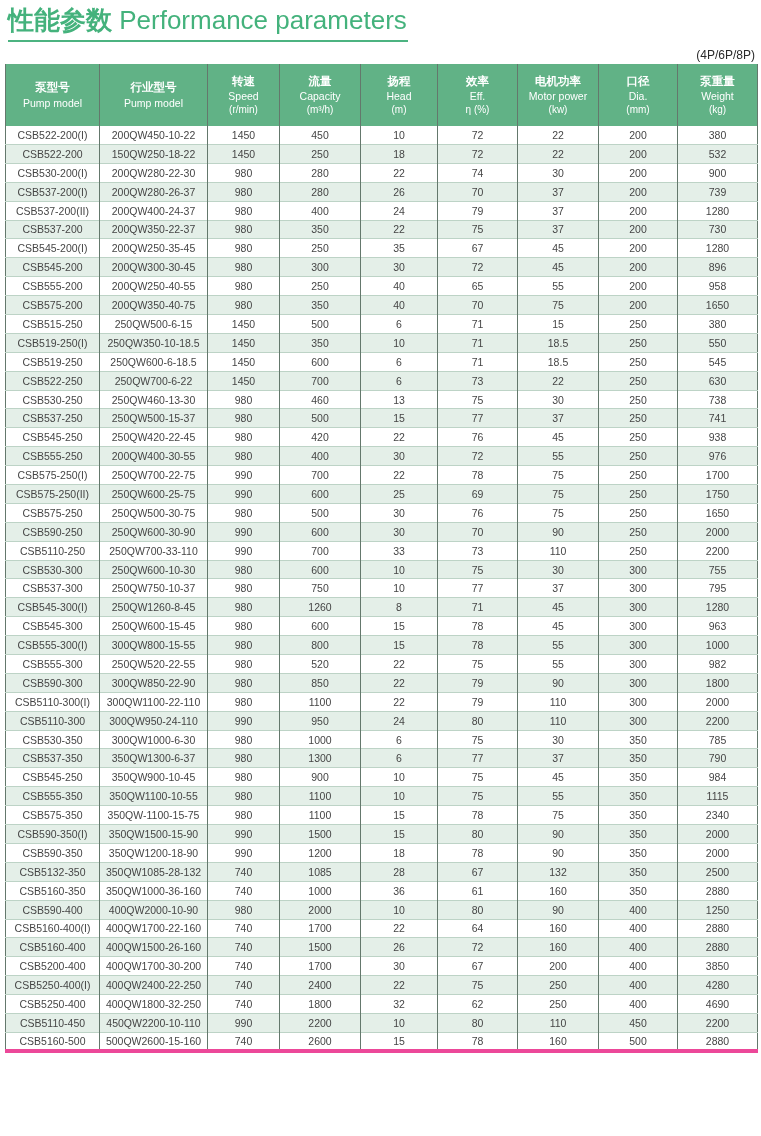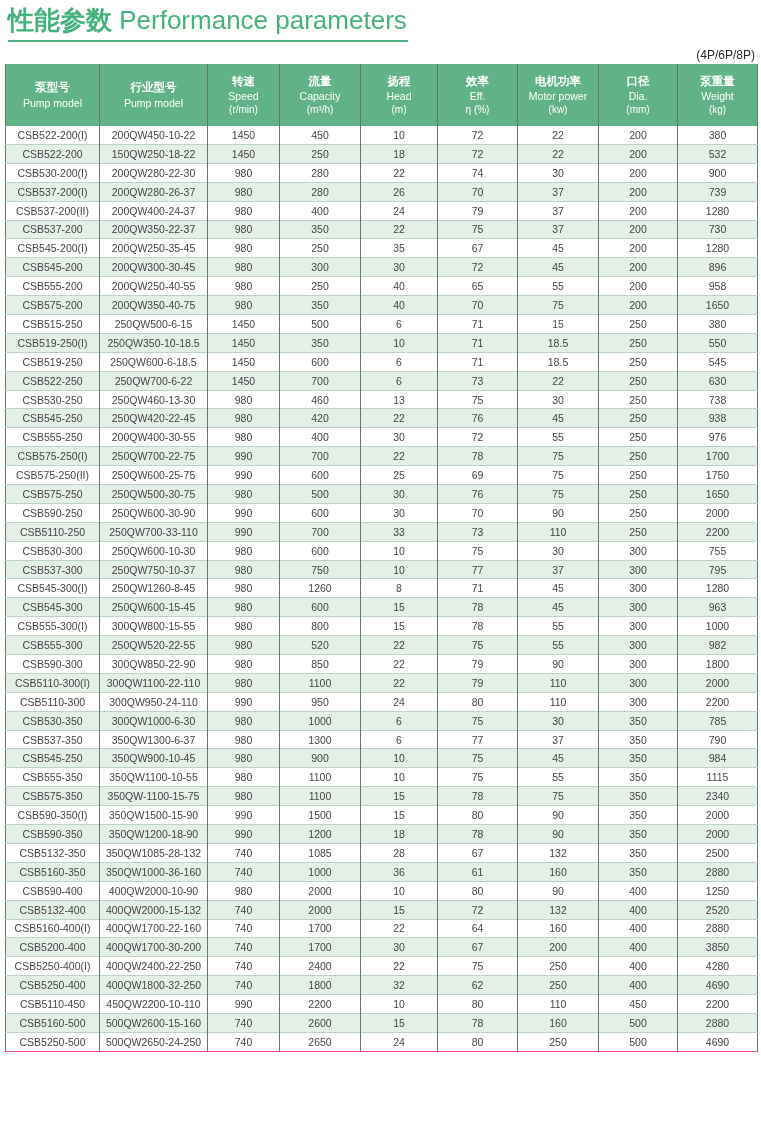--- a/index.html
+++ b/index.html
@@ -10,21 +10,21 @@
   .title-wrap { padding-left:3px; }
   .page-title { font-size:26px; color:#44b27c; letter-spacing:0; line-height:1.1; }
   .page-title .cn { font-weight:bold; }
   .page-title .en { font-weight:normal; }
   .title-rule { width:400px; height:2px; background:#4cb381; margin-top:5px; }
 
   .note-row { text-align:right; font-size:12px; color:#2a2a2a; padding:6px 2px 3px 0; height:22px; }
 
   table { border-collapse:collapse; table-layout:fixed; width:752px;
           border-left:1px solid #64786c; border-right:1px solid #64786c;
-          border-bottom:1px solid #ec4899; }
+          border-bottom:4px solid #ec4899; }
   col.c1{width:94px} col.c2{width:108px} col.c3{width:72px} col.c4{width:81px}
   col.c5{width:77px} col.c6{width:80px} col.c7{width:81px} col.c8{width:79px} col.c9{width:80px}
 
   th { background:#61b286; color:#ffffff; font-weight:normal; height:62px;
        vertical-align:middle; text-align:center; border-left:1px solid #64786c;
        padding:2px 1px; }
   th:first-child { border-left:none; }
   th .cn  { font-size:11.5px; font-weight:bold; line-height:1.4; }
   th .en  { font-size:10.5px; line-height:1.35; }
   th .unit{ font-size:10px; line-height:1.35; }
@@ -269,20 +269,31 @@
           <td>250QW460-13-30</td>
           <td>980</td>
           <td>460</td>
           <td>13</td>
           <td>75</td>
           <td>30</td>
           <td>250</td>
           <td>738</td>
         </tr>
         <tr>
+          <td>CSB537-250</td>
+          <td>250QW500-15-37</td>
+          <td>980</td>
+          <td>500</td>
+          <td>15</td>
+          <td>77</td>
+          <td>37</td>
+          <td>250</td>
+          <td>741</td>
+        </tr>
+        <tr>
           <td>CSB545-250</td>
           <td>250QW420-22-45</td>
           <td>980</td>
           <td>420</td>
           <td>22</td>
           <td>76</td>
           <td>45</td>
           <td>250</td>
           <td>938</td>
         </tr>
@@ -555,37 +566,37 @@
           <td>400QW2000-10-90</td>
           <td>980</td>
           <td>2000</td>
           <td>10</td>
           <td>80</td>
           <td>90</td>
           <td>400</td>
           <td>1250</td>
         </tr>
         <tr>
-          <td>CSB5132-400</td>
-          <td>400QW2000-15-132</td>
-          <td>740</td>
-          <td>2000</td>
-          <td>15</td>
-          <td>72</td>
-          <td>132</td>
-          <td>400</td>
-          <td>2520</td>
-        </tr>
-        <tr>
           <td>CSB5160-400(I)</td>
           <td>400QW1700-22-160</td>
           <td>740</td>
           <td>1700</td>
           <td>22</td>
           <td>64</td>
+          <td>160</td>
+          <td>400</td>
+          <td>2880</td>
+        </tr>
+        <tr>
+          <td>CSB5160-400</td>
+          <td>400QW1500-26-160</td>
+          <td>740</td>
+          <td>1500</td>
+          <td>26</td>
+          <td>72</td>
           <td>160</td>
           <td>400</td>
           <td>2880</td>
         </tr>
         <tr>
           <td>CSB5200-400</td>
           <td>400QW1700-30-200</td>
           <td>740</td>
           <td>1700</td>
           <td>30</td>
@@ -631,27 +642,16 @@
           <td>CSB5160-500</td>
           <td>500QW2600-15-160</td>
           <td>740</td>
           <td>2600</td>
           <td>15</td>
           <td>78</td>
           <td>160</td>
           <td>500</td>
           <td>2880</td>
         </tr>
-        <tr>
-          <td>CSB5250-500</td>
-          <td>500QW2650-24-250</td>
-          <td>740</td>
-          <td>2650</td>
-          <td>24</td>
-          <td>80</td>
-          <td>250</td>
-          <td>500</td>
-          <td>4690</td>
-        </tr>
       </tbody>
   </table>
 
 </div>
 
 </body></html>

